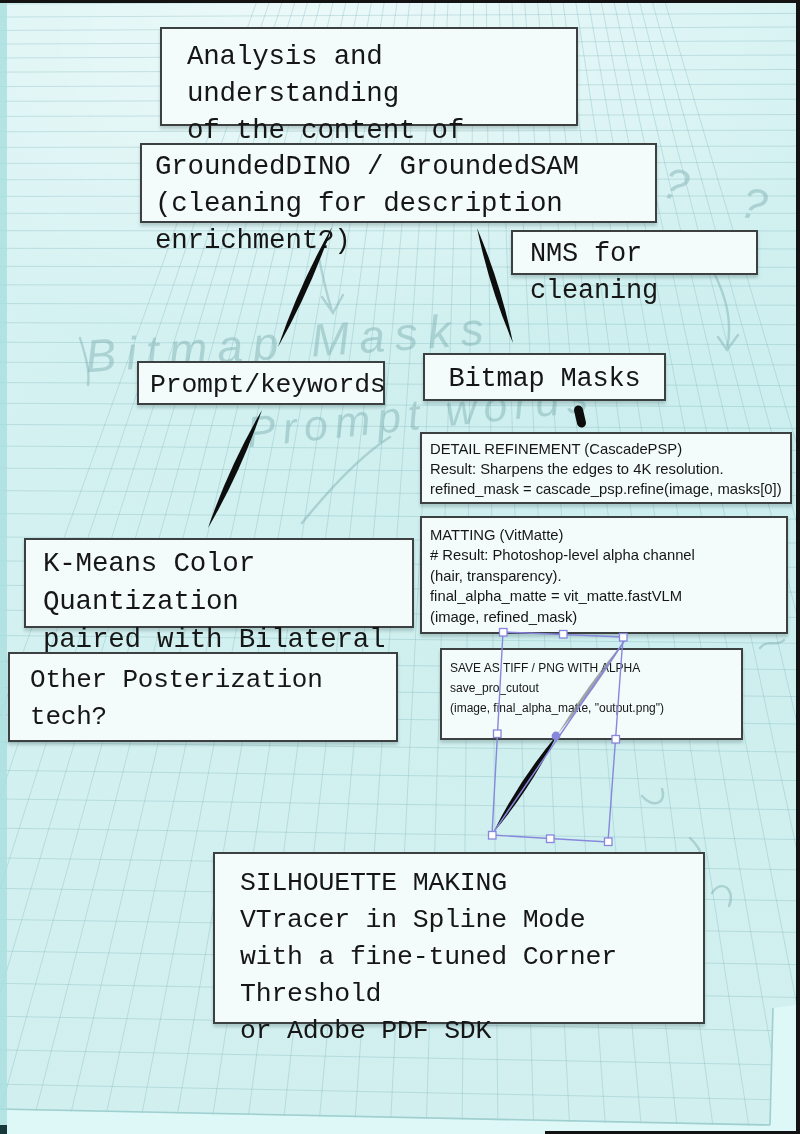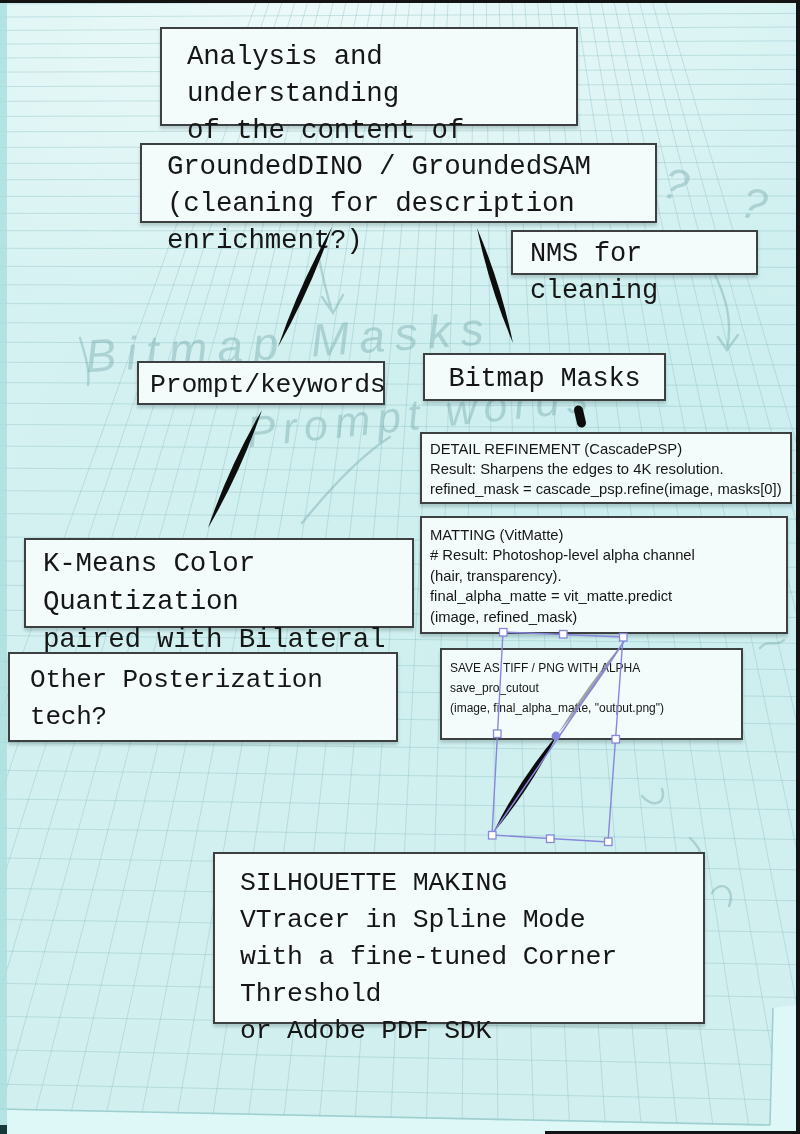--- a/index.html
+++ b/index.html
@@ -151,21 +151,21 @@
     </svg>
   </div>
 
   <div class="layer">
 
     <div class="node big" style="left:160px;top:27px;width:418px;height:99px;padding:9px 10px 0 25px">
       <div>Analysis and understanding</div>
       <div>of the content of Images</div>
     </div>
 
-    <div class="node big" style="left:140px;top:143px;width:517px;height:80px;padding:3px 8px 0 25px">
+    <div class="node big" style="left:140px;top:143px;width:517px;height:80px;padding:3px 8px 0 13px">
       <div>GroundedDINO / GroundedSAM</div>
       <div>(cleaning for description enrichment?)</div>
     </div>
 
     <div class="node big" style="left:137px;top:361px;width:248px;height:44px;padding:4px 0 0 11px;font-size:26.5px">
       <div>Prompt/keywords</div>
     </div>
 
     <div class="node big" style="left:511px;top:230px;width:247px;height:45px;padding:4px 0 0 17px;font-size:27px">
       <div>NMS for cleaning</div>
@@ -178,21 +178,21 @@
     <div class="node small" style="left:420px;top:432px;width:372px;height:72px;padding:6px 4px 0 8px">
       <div>DETAIL REFINEMENT (CascadePSP)</div>
       <div>Result: Sharpens the edges to 4K resolution.</div>
       <div>refined_mask = cascade_psp.refine(image, masks[0])</div>
     </div>
 
     <div class="node small" style="left:420px;top:516px;width:368px;height:118px;padding:7px 4px 0 8px;line-height:20.4px">
       <div>MATTING (VitMatte)</div>
       <div># Result: Photoshop-level alpha channel</div>
       <div>(hair, transparency).</div>
-      <div>final_alpha_matte = vit_matte.predict</div>
+      <div>final_alpha_matte = vit_matte.fastVLM</div>
       <div>(image, refined_mask)</div>
     </div>
 
     <div class="node big" style="left:24px;top:538px;width:390px;height:90px;padding:5px 0 0 17px;line-height:38px">
       <div>K-Means Color Quantization</div>
       <div>paired with Bilateral Filtering</div>
     </div>
 
     <div class="node big" style="left:8px;top:652px;width:390px;height:90px;padding:8px 16px 0 20px;font-size:26px">
       <div>Other Posterization tech?</div>

